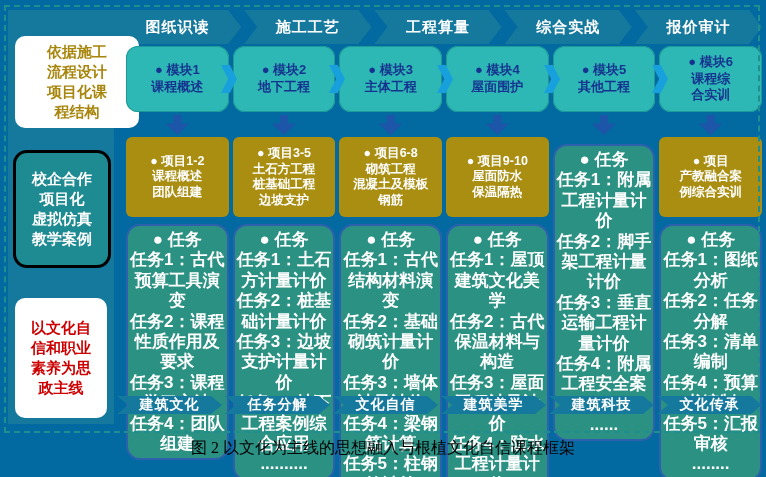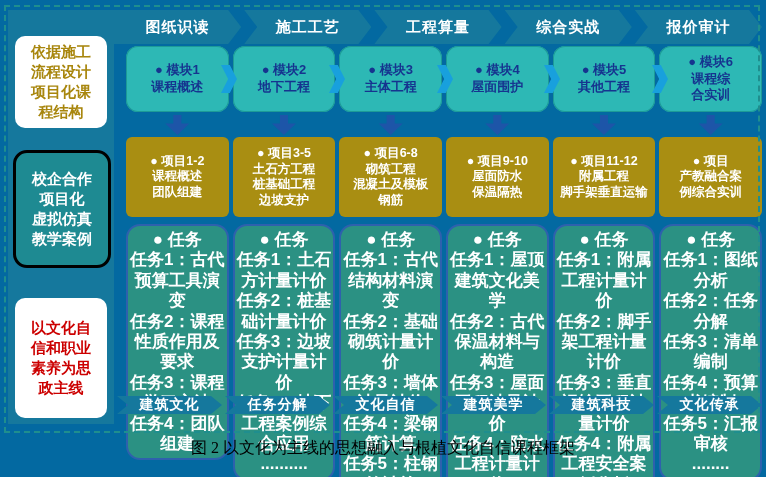--- a/index.html
+++ b/index.html
@@ -11,21 +11,21 @@
     position:absolute;left:4px;top:5px;width:752px;height:424px;
     border:2px dashed #1f8e8e;pointer-events:none;
   }
   
   .left-strip{position:absolute;left:8px;top:10px;width:106px;height:414px;background:#15789d;}
   .side-box{
     position:absolute;left:15px;width:92px;border-radius:10px;background:#ffffff;
     display:flex;align-items:center;justify-content:center;text-align:center;
     font-weight:bold;font-size:15px;line-height:1.32;white-space:pre-line;
   }
-  .side-box.gold{top:36px;min-height:84px;color:#a8860d;padding:4px 0;}
+  .side-box.gold{top:36px;min-height:84px;color:#a8860d;padding:4px 16px;}
   .side-box.teal{
     top:150px;min-height:104px;color:#ffffff;background:#1e8a92;
     border:3px solid #000000;border-radius:14px;left:13px;padding:4px 0;
   }
   .side-box.red{top:298px;min-height:88px;color:#cc0000;padding:16px 0;}
   
   .band{position:absolute;display:flex;gap:3px;}
   .band.top{left:114px;top:10px;width:648px;height:34px;}
   .band.bottom{left:8px;top:384px;width:754px;height:30px;align-items:flex-end;}
   .band .seg{
@@ -169,23 +169,20 @@
 任务1：屋顶建筑文化美学
 任务2：古代保温材料与构造
 任务3：屋面工程计量计价
 任务4：防水工程计量计价
 .........</div>
     </div>
     <div class="col">
       <div class="module-box">● 模块5
 其他工程</div>
       <div class="down-arrow"></div>
-      <div class="project-box">● 项目11-12
-附属工程
-脚手架垂直运输</div>
       <div class="task-box">● 任务
 任务1：附属工程计量计价
 任务2：脚手架工程计量计价
 任务3：垂直运输工程计量计价
 任务4：附属工程安全案例分析
 ......</div>
     </div>
     <div class="col">
       <div class="module-box">● 模块6
 课程综

